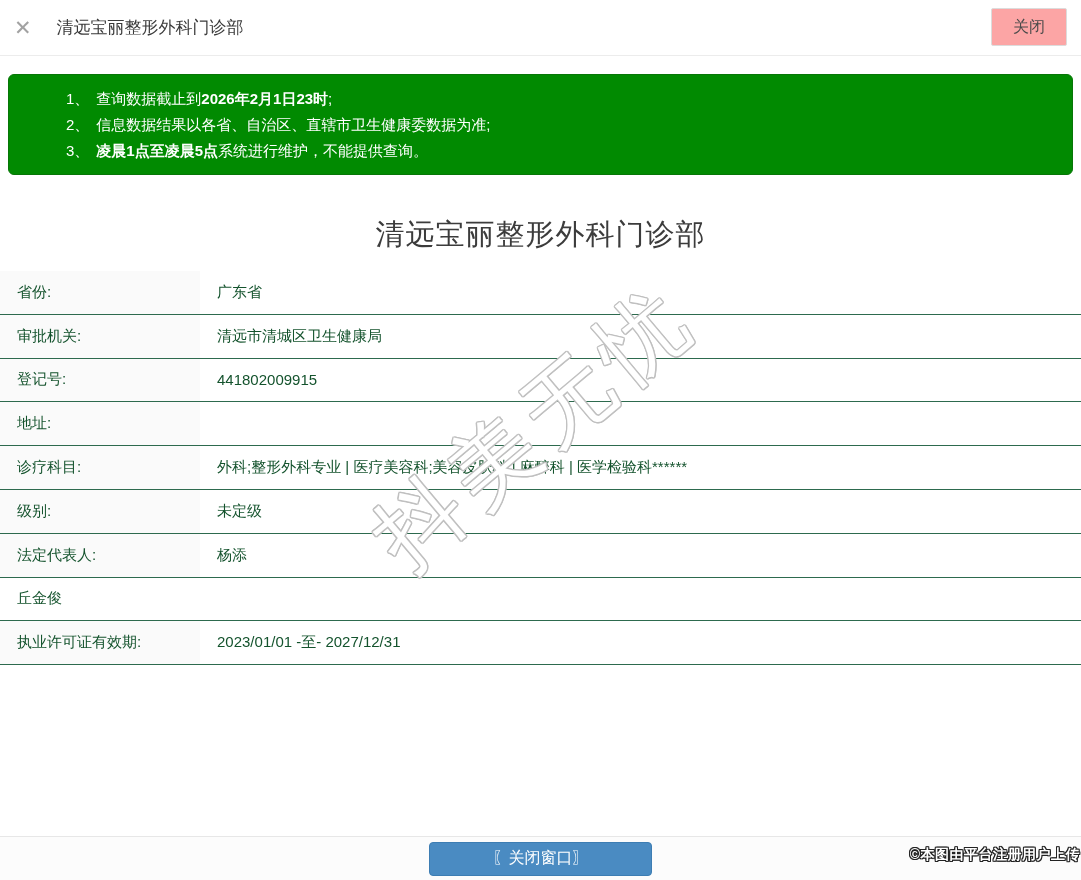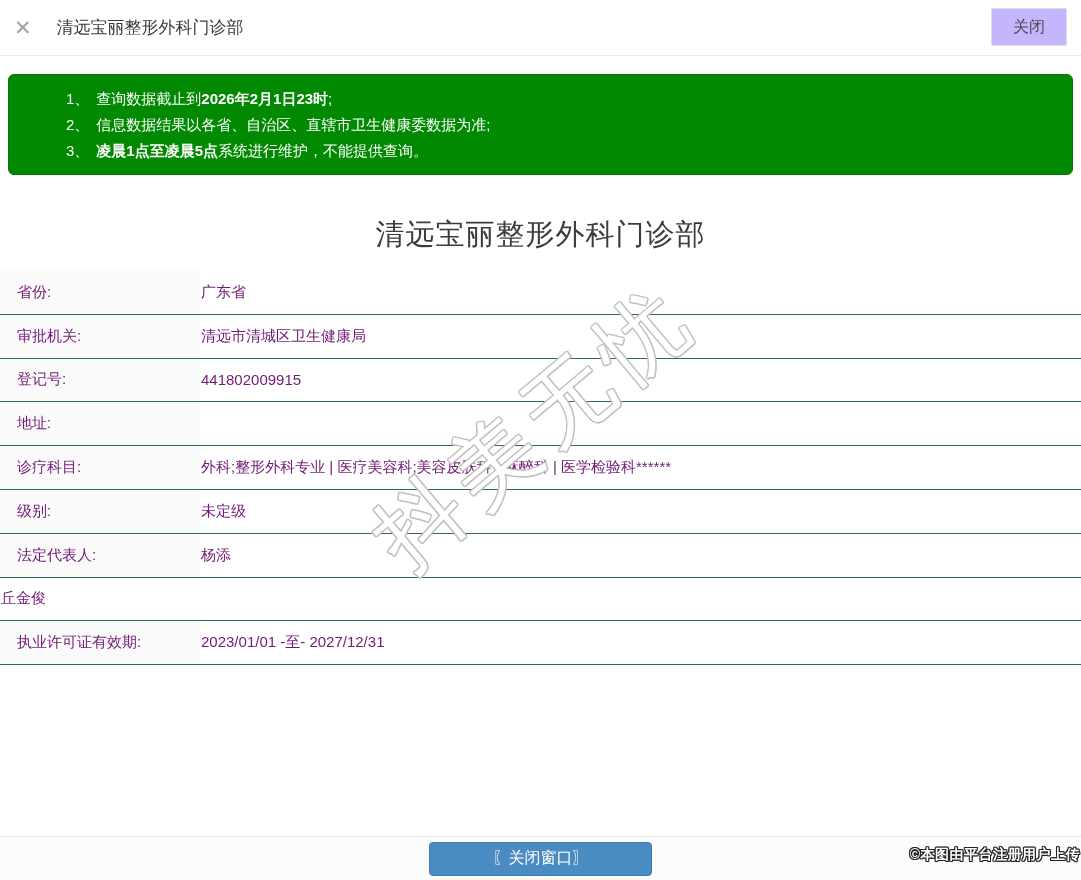--- a/index.html
+++ b/index.html
@@ -21,21 +21,21 @@
   .close-x {
     margin-left:14px; font-size:21px; color:#a2a2a2;
     line-height:1; cursor:pointer; font-weight:400;
   }
   .topbar-title {
     margin-left:25px; font-size:17px; color:#3a3a3a;
   }
   .btn-header-close {
     position:absolute; right:14px; top:8px;
     height:38px; padding:0 21px;
-    background:#c4b5fd; border:1px solid #dcdcdc; border-radius:2px;
+    background:#fca5a5; border:1px solid #dcdcdc; border-radius:2px;
     font-size:16px; color:#4a4a4a; cursor:pointer;
     font-family:inherit;
   }
 
   
   .notice {
     position:absolute; top:74px; left:8px; right:8px; height:101px;
     background:#018A01; border:1px solid #077607; border-radius:6px;
     color:#fff; font-size:15px; padding:11px 20px 0 57px;
   }
@@ -50,29 +50,29 @@
     letter-spacing:1px;
   }
 
   
   .info-table {
     position:absolute; top:271px; left:0; right:0;
   }
   .row {
     display:flex; height:43.8px;
     border-bottom:1px solid #2d6a4e;
-    font-size:15px; color:#701a75;
+    font-size:15px; color:#14532d;
   }
   .cell-label {
     width:200px; padding-left:17px; background:#fafafa;
     display:flex; align-items:center; flex-shrink:0;
   }
   .cell-value {
     flex:1; padding-left:1px; background:#fff;
-    display:flex; align-items:center;
+    display:flex; align-items:center;margin-left:16px;
   }
 
   
   .watermark {
     position:absolute; left:535px; top:428px; z-index:5;
     transform:translate(-50%,-50%) rotate(-40deg);
     font-size:86px; letter-spacing:10px; white-space:nowrap;
     color:#ffffff; font-weight:400; pointer-events:none;
     text-shadow:
       1.5px 0 0 #c0c0c0, -1.5px 0 0 #c0c0c0,

